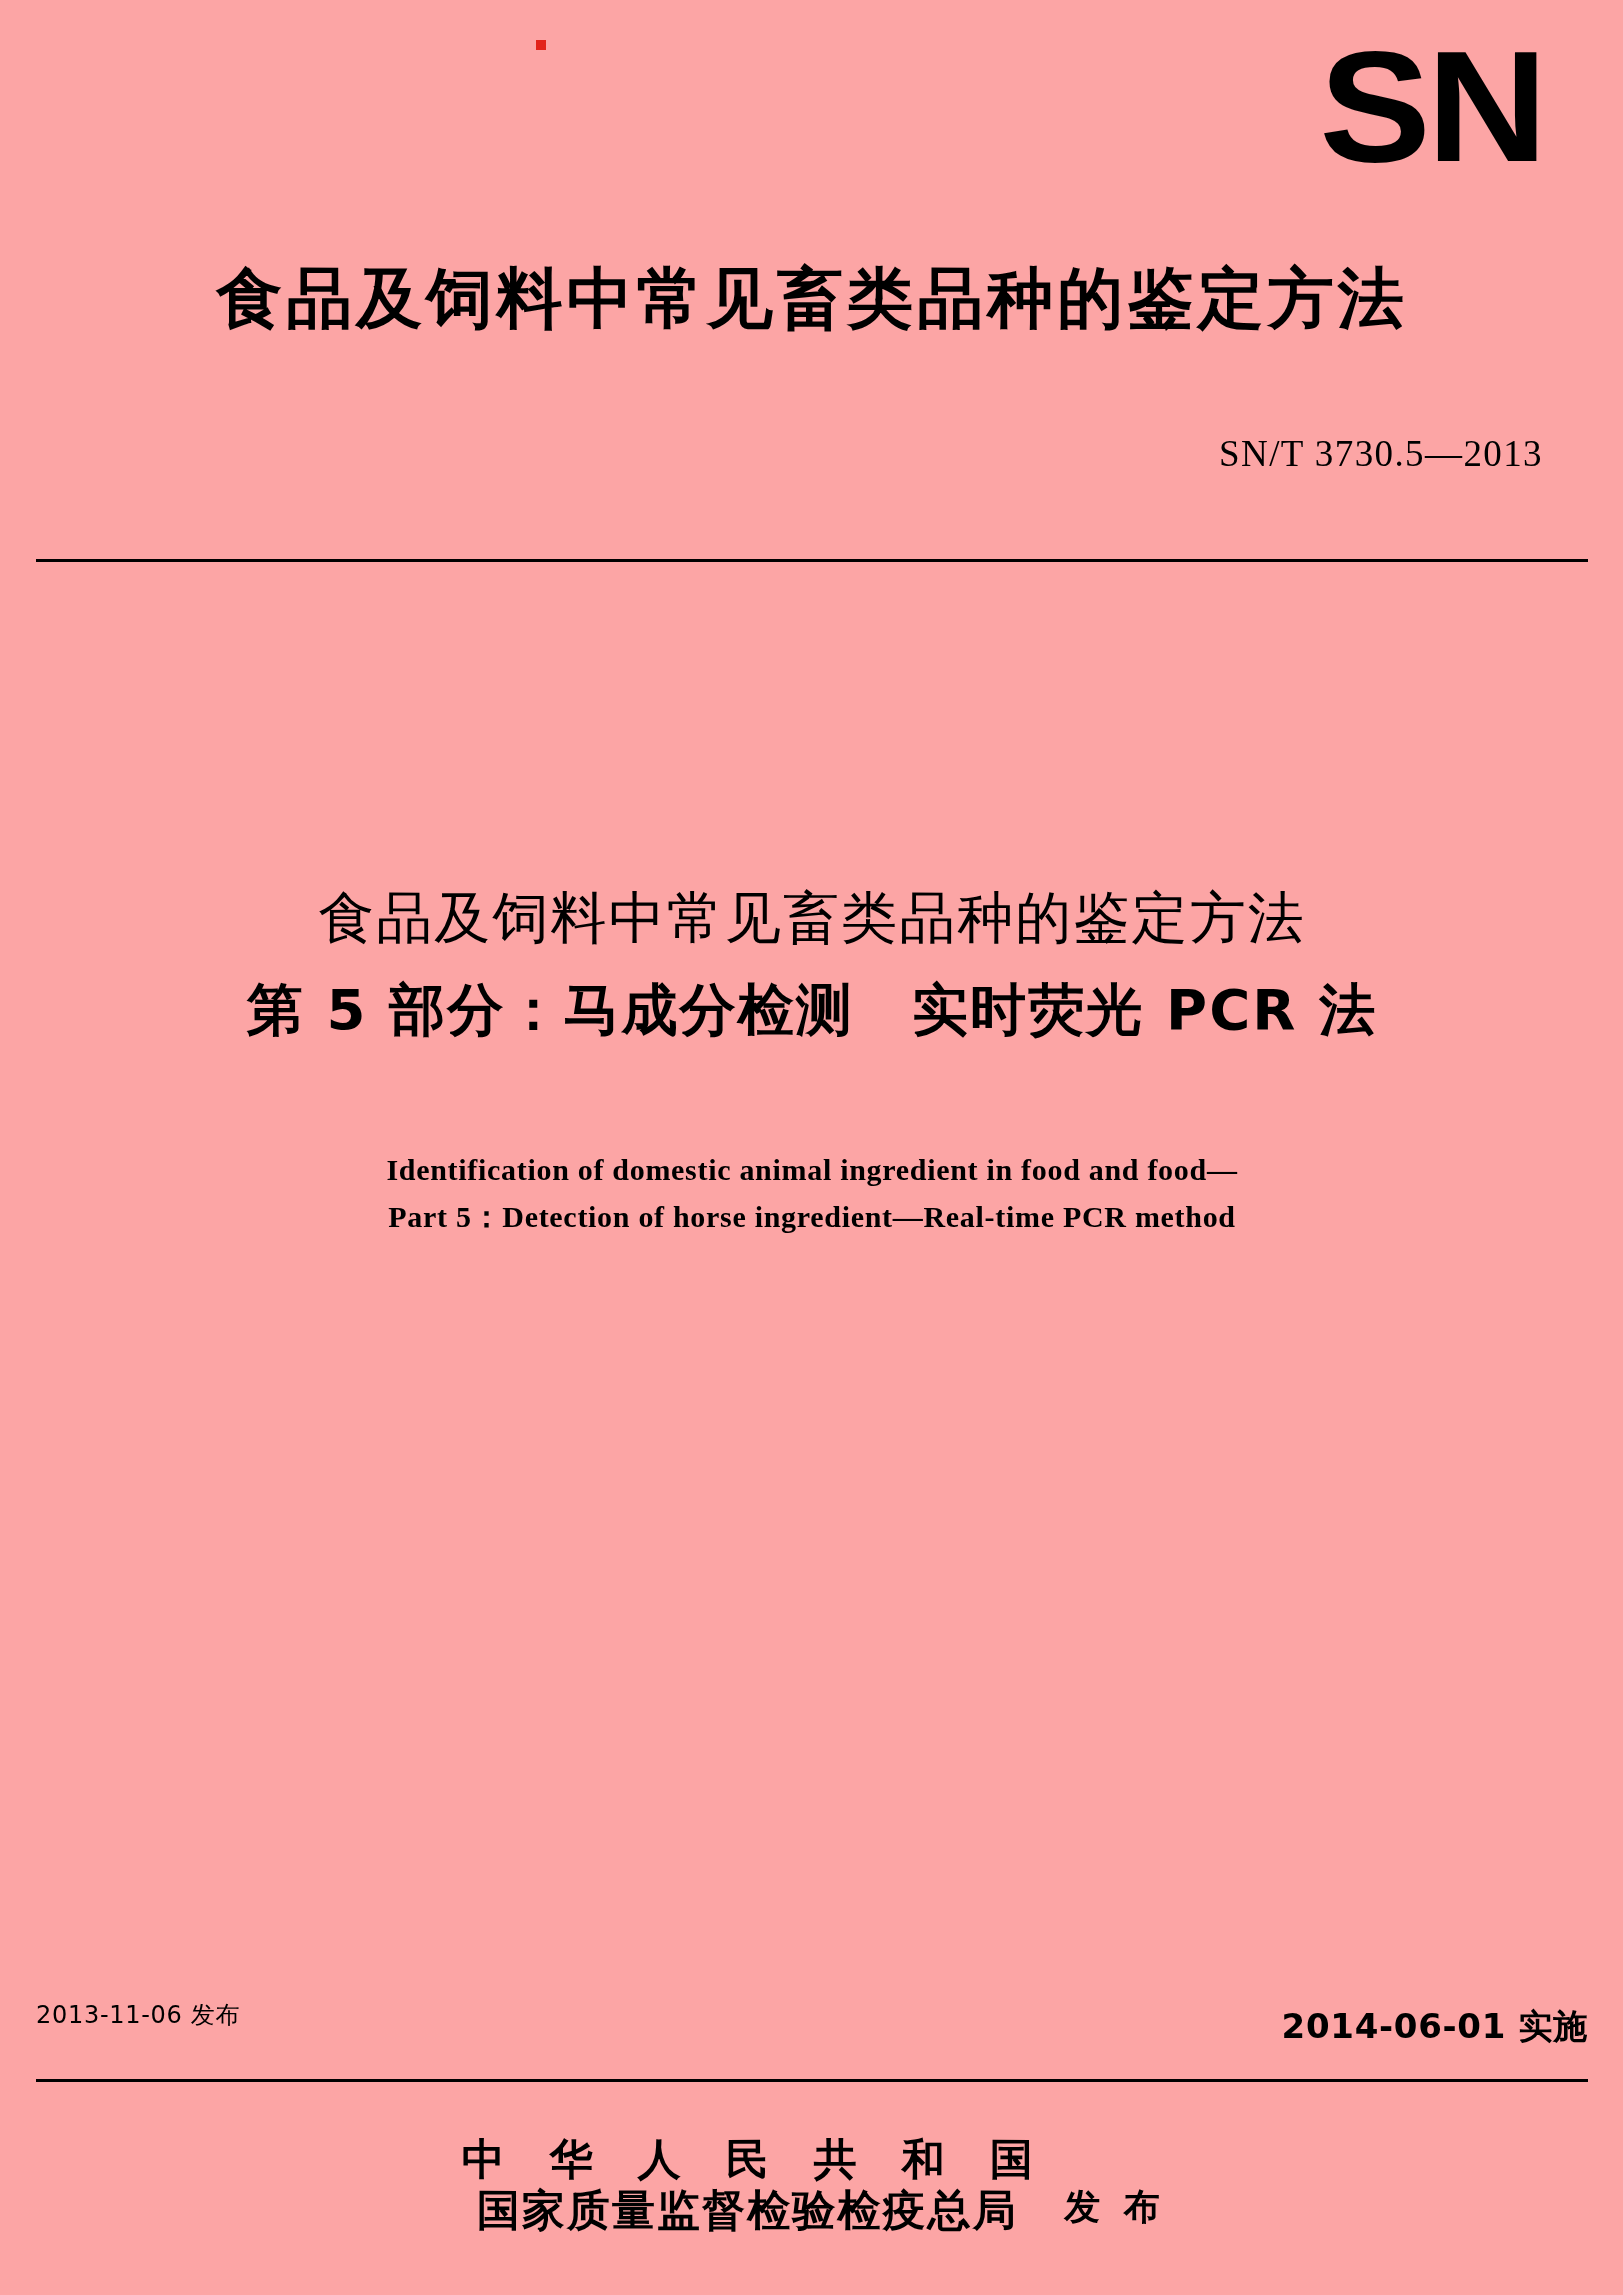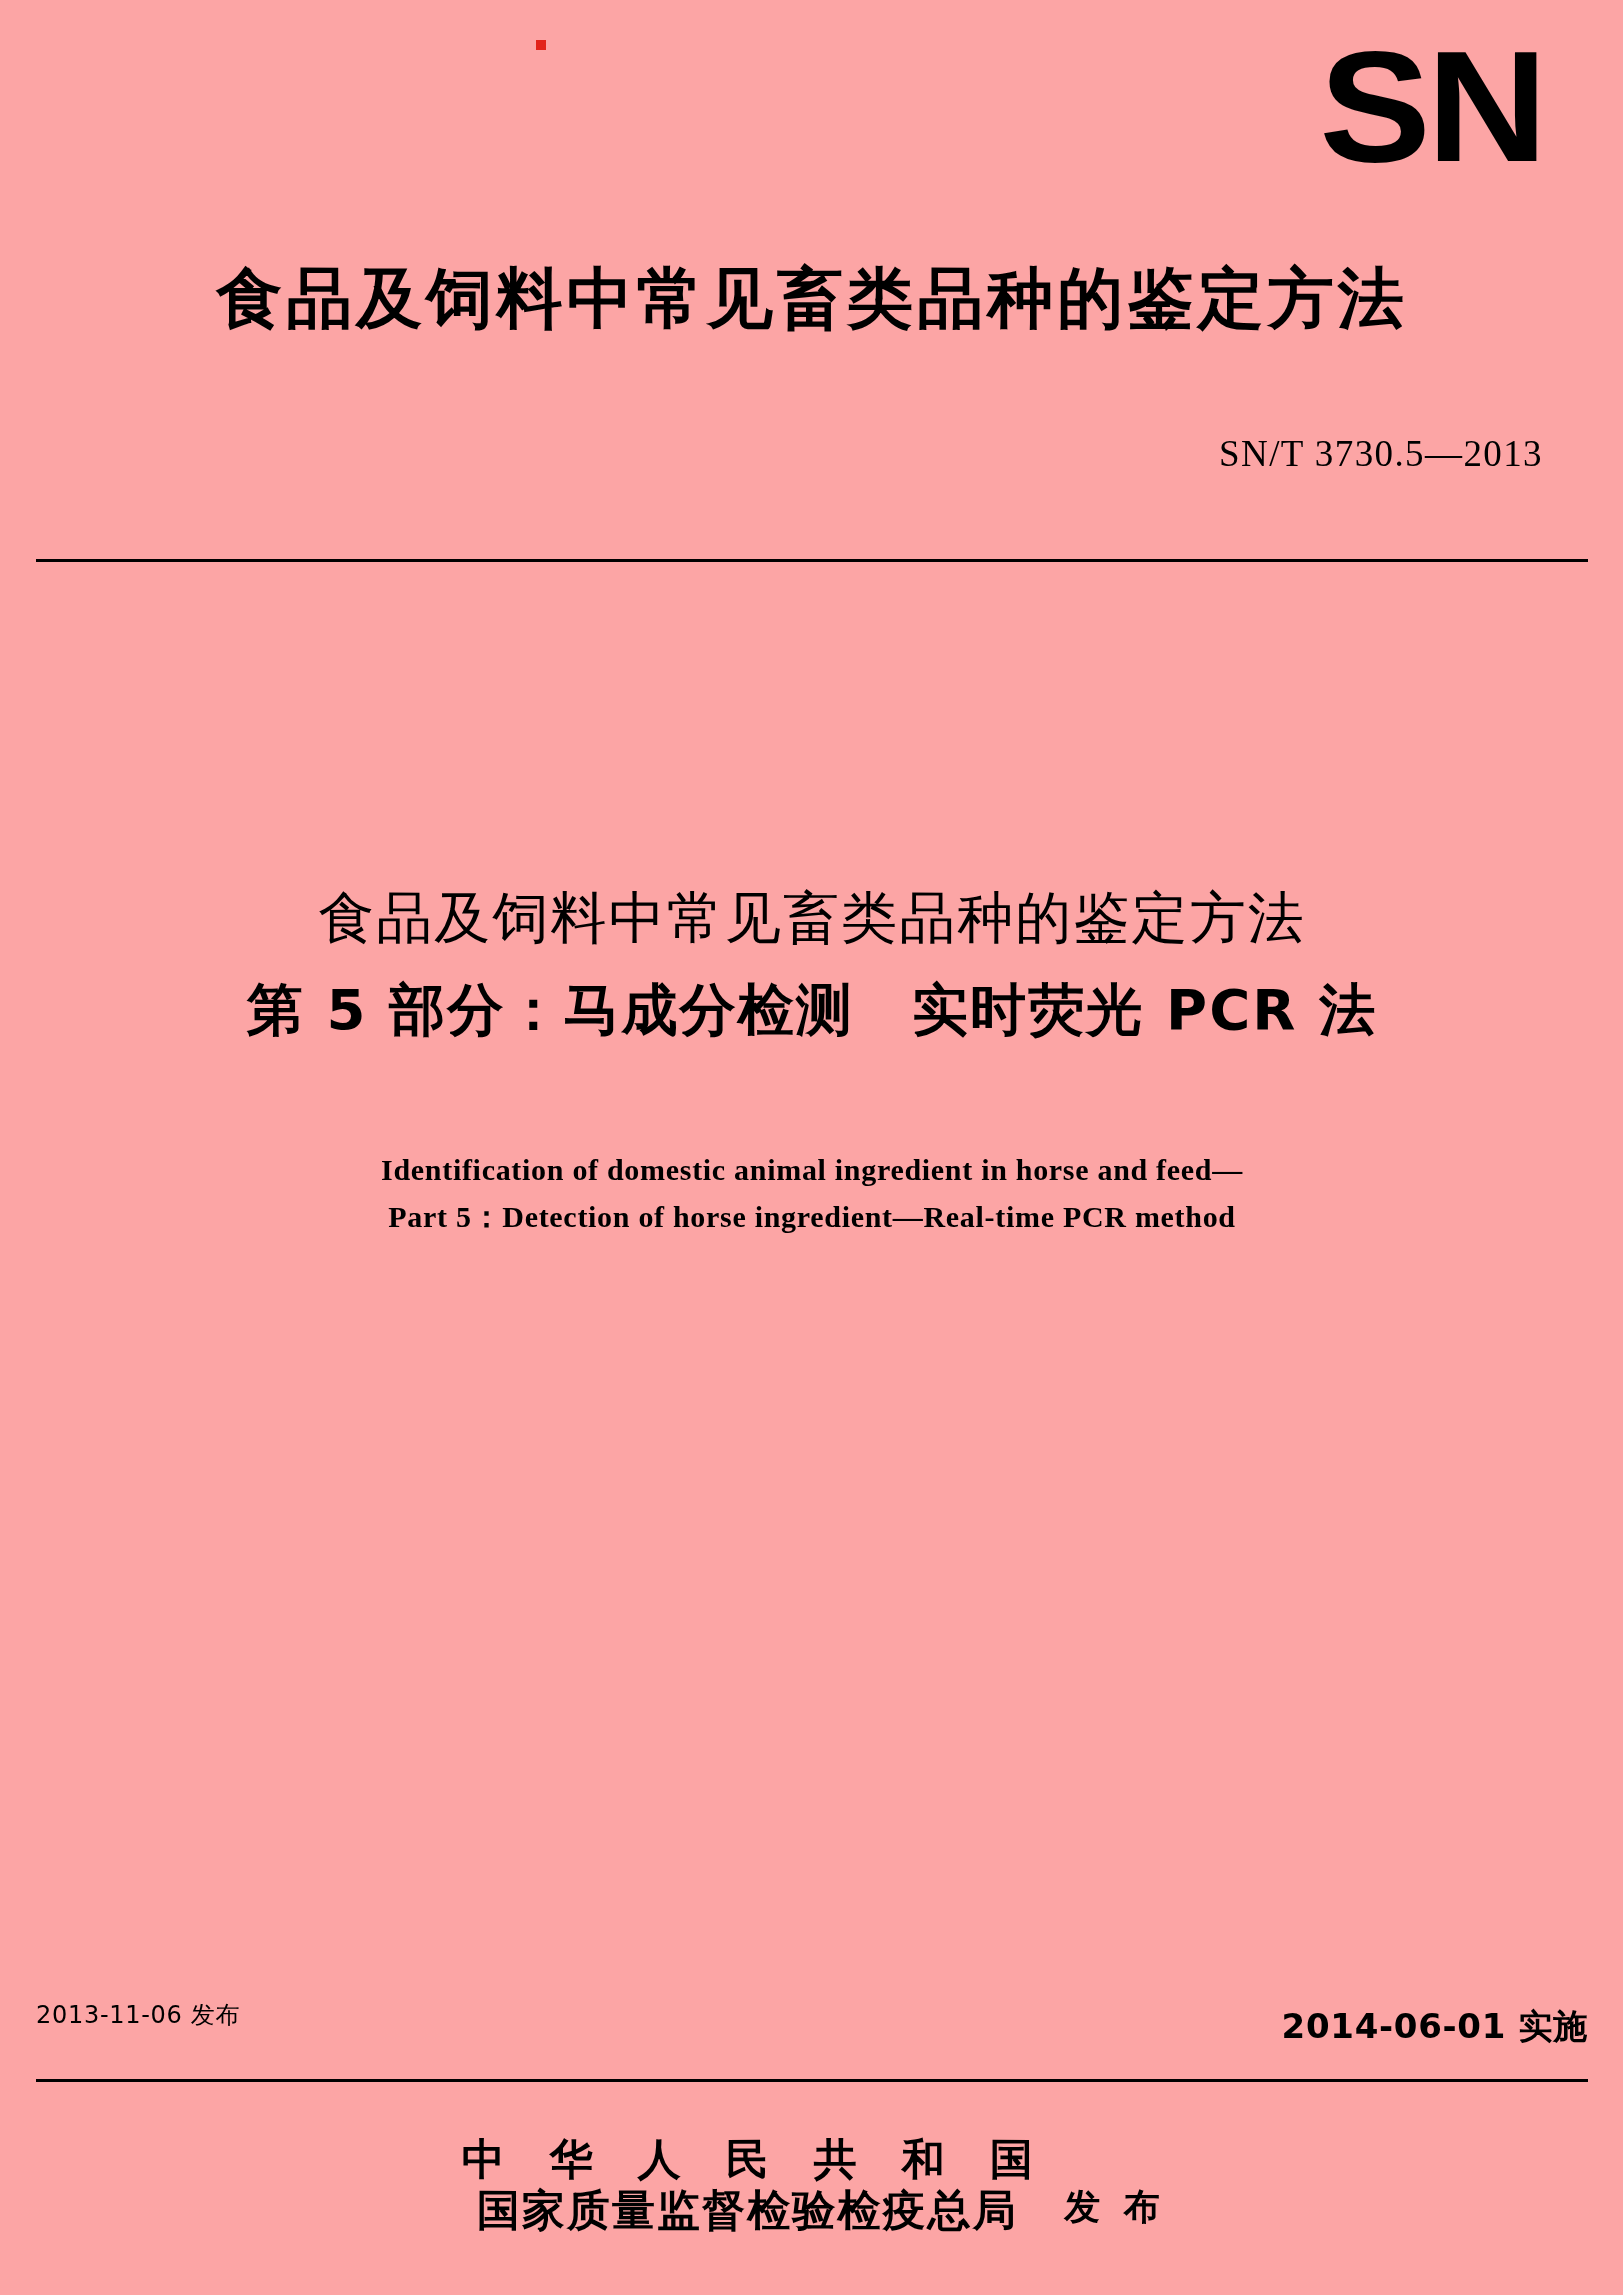--- a/index.html
+++ b/index.html
@@ -217,21 +217,21 @@
   <div class="std-number">SN/T  3730.5—2013</div>
 
   <div class="rule-top"></div>
 
   <div class="title-block">
     <div class="title-cn-1">食品及饲料中常见畜类品种的鉴定方法</div>
     <div class="title-cn-2">第 5 部分：马成分检测　实时荧光 PCR 法</div>
   </div>
 
   <div class="title-en">
-    <div>Identification of domestic animal ingredient in horse and feed—</div>
+    <div>Identification of domestic animal ingredient in food and food—</div>
     <div>Part 5：Detection of horse ingredient—Real-time PCR method</div>
   </div>
 
   <div class="date-publish">2013-11-06 发布</div>
   <div class="date-implement">2014-06-01 实施</div>
 
   <div class="rule-bottom"></div>
 
   <div class="issuer">
     <div class="issuer-inner">

